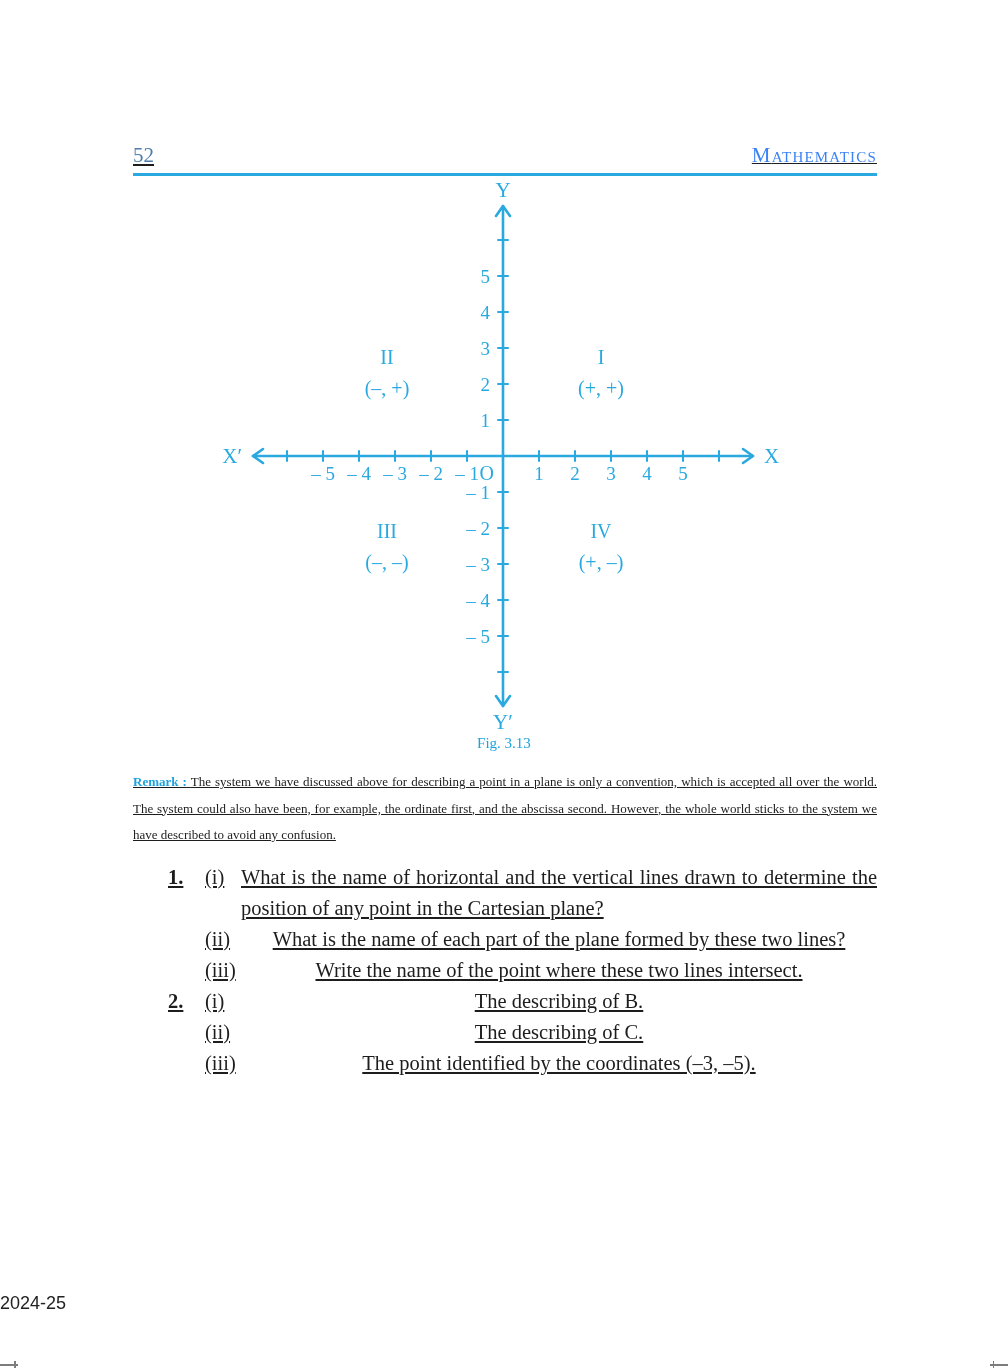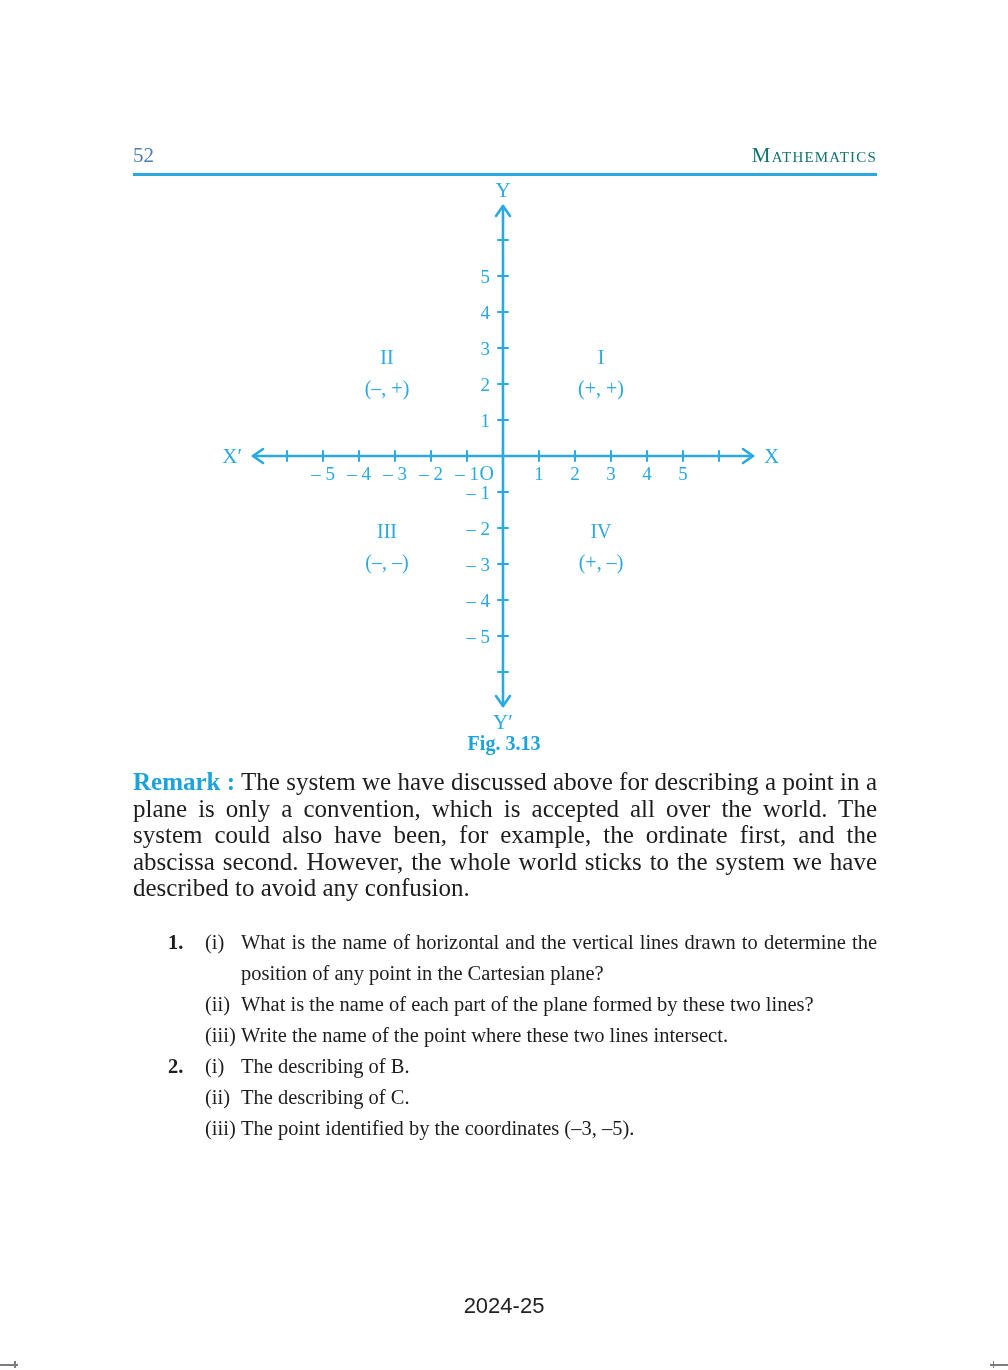--- a/index.html
+++ b/index.html
@@ -1,66 +1,66 @@
 <!DOCTYPE html>
 <html><head>
 <meta charset="utf-8">
 <style>
   html,body{margin:0;padding:0;}
   body{
     width:1008px;height:1370px;position:relative;background:#ffffff;
     font-family:"Liberation Serif", serif;color:#1d1d1d;overflow:hidden;
   }
-  .content{padding-left:133px;padding-right:131px;}
+  .content{padding-left:133px;padding-right:131px;text-decoration:underline;}
 
   
   .header{
     display:flex;justify-content:space-between;align-items:baseline;
     padding-top:144px;padding-bottom:5px;line-height:22px;
     border-bottom:3.5px solid #29a9e0;
   }
   .page-number{font-size:21px;color:#4d7dab;}
   .book-title{
-    display:inline-block;font-size:15px;letter-spacing:1.2px;color:#0f766e;
+    display:inline-block;font-size:15px;letter-spacing:1.2px;color:#3b82f6;
   }
   .book-title::first-letter{font-size:21px;}
 
   
   .figure-wrap{width:1008px;margin-top:0;}
   svg.plane{display:block;}
   svg.plane text{font-family:"Liberation Serif", serif;}
   .fig-caption{
-    text-align:center;font-weight:bold;font-size:20px;color:#1da3dc;
+    text-align:center;font-weight:normal;font-size:15px;color:#1da3dc;
     margin-top:-16px;line-height:26px;
   }
 
   
   .remark{
-    font-size:25px;line-height:26.5px;text-align:justify;margin-top:13px;
+    font-size:13px;line-height:26.5px;text-align:justify;margin-top:13px;
   }
   .remark-label{color:#1da3dc;font-weight:bold;}
 
   
   .exercise{font-size:20.5px;line-height:31px;}
   .ex-title{
     text-align:center;font-weight:bold;font-size:21.5px;color:#16a3dc;
     margin-top:36px;margin-bottom:1px;letter-spacing:0.3px;
   }
   .question{display:flex;margin-left:35px;margin-top:0;}
   .q-num{width:37px;font-weight:bold;flex:none;}
   .q-body{flex:1;}
   .sub{display:flex;}
   .sub-m{width:36px;flex:none;}
-  .sub-t{flex:1;}
+  .sub-t{flex:1;text-align:center;}
   .justify{text-align:justify;}
 
   
   .footer{
-    position:absolute;left:0;top:1293px;width:1008px;text-align:center;
-    font-family:"Liberation Sans", sans-serif;font-size:22px;color:#222;
+    position:absolute;left:0;top:1293px;width:1008px;
+    font-family:"Liberation Sans", sans-serif;font-size:18px;color:#222;
   }
 
   
   .crop{position:absolute;background:#7d7d7d;}
   .crop-h{height:1.5px;width:18px;top:1364px;}
   .crop-v{width:1.5px;height:7px;top:1361px;}
   .crop-bl-h{left:0;}
   .crop-bl-v{left:14px;}
   .crop-br-h{right:0;}
   .crop-br-v{right:14px;}

